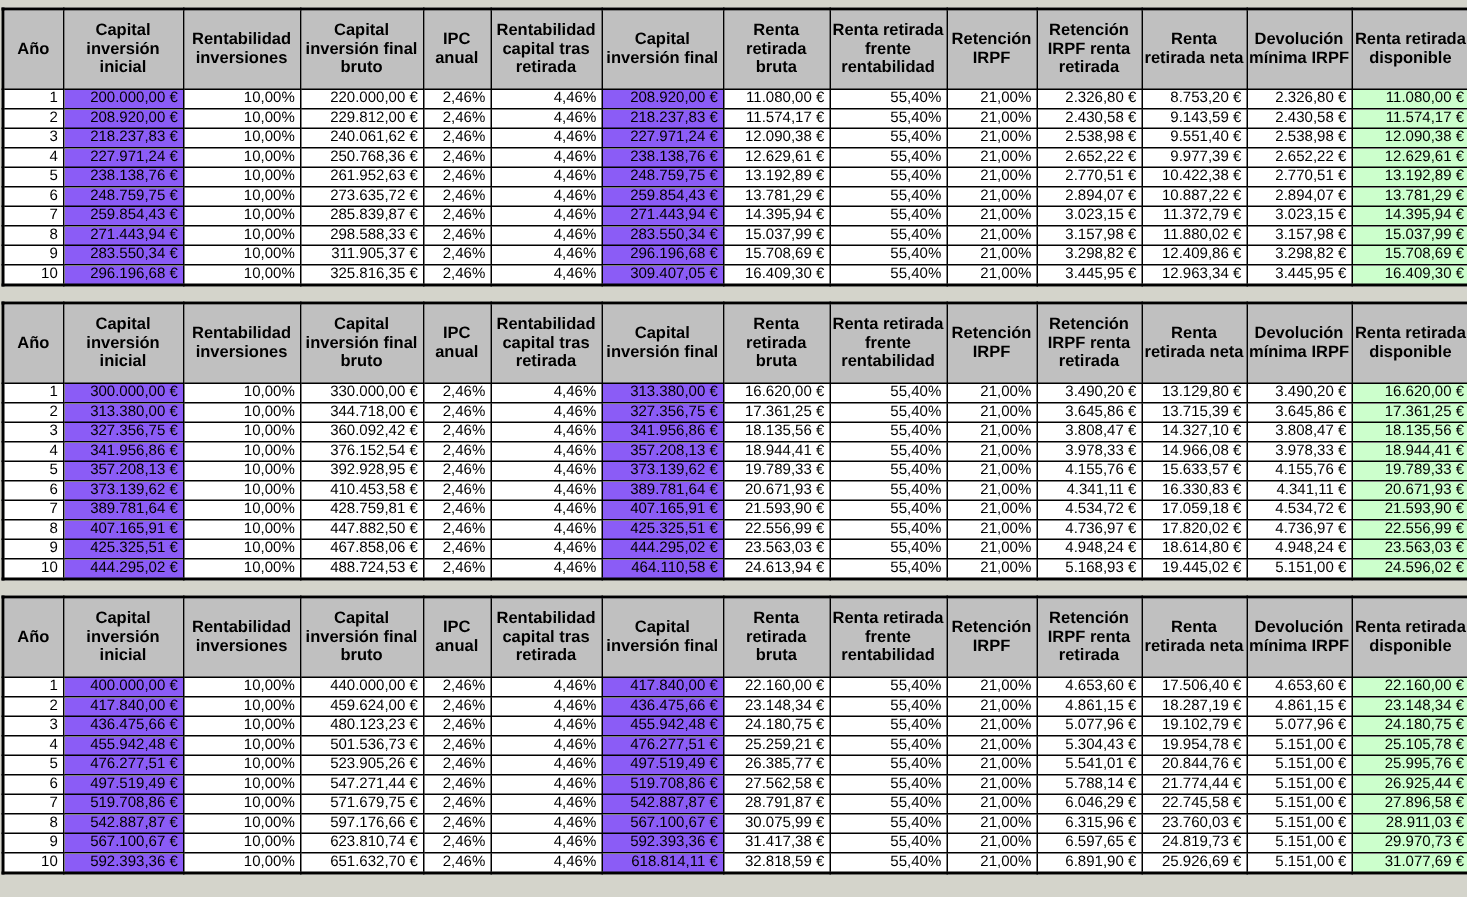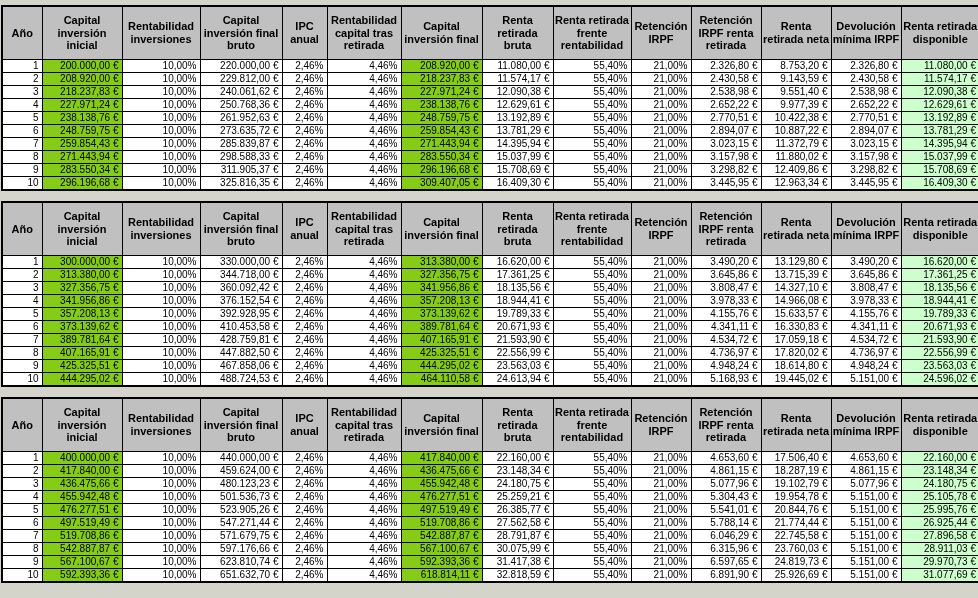--- a/index.html
+++ b/index.html
@@ -42,21 +42,21 @@
   td {
     font-size: 10px;
     color: #000;
     text-align: right;
     white-space: nowrap;
     height: 12px;
     line-height: 12px;
     padding: 0 3px;
     background: #ffffff;
   }
-  td.c1, td.c6 { background: #84cc16; }
+  td.c1, td.c6 { background: #8b5cf6; }
   td.c13 { background: #ccffcc; }
 </style>
 </head>
 <body>
 
 <div class="page">
   <table class="scenario">
       <colgroup>
         <col style="width: 40px;">
         <col style="width: 80px;">

